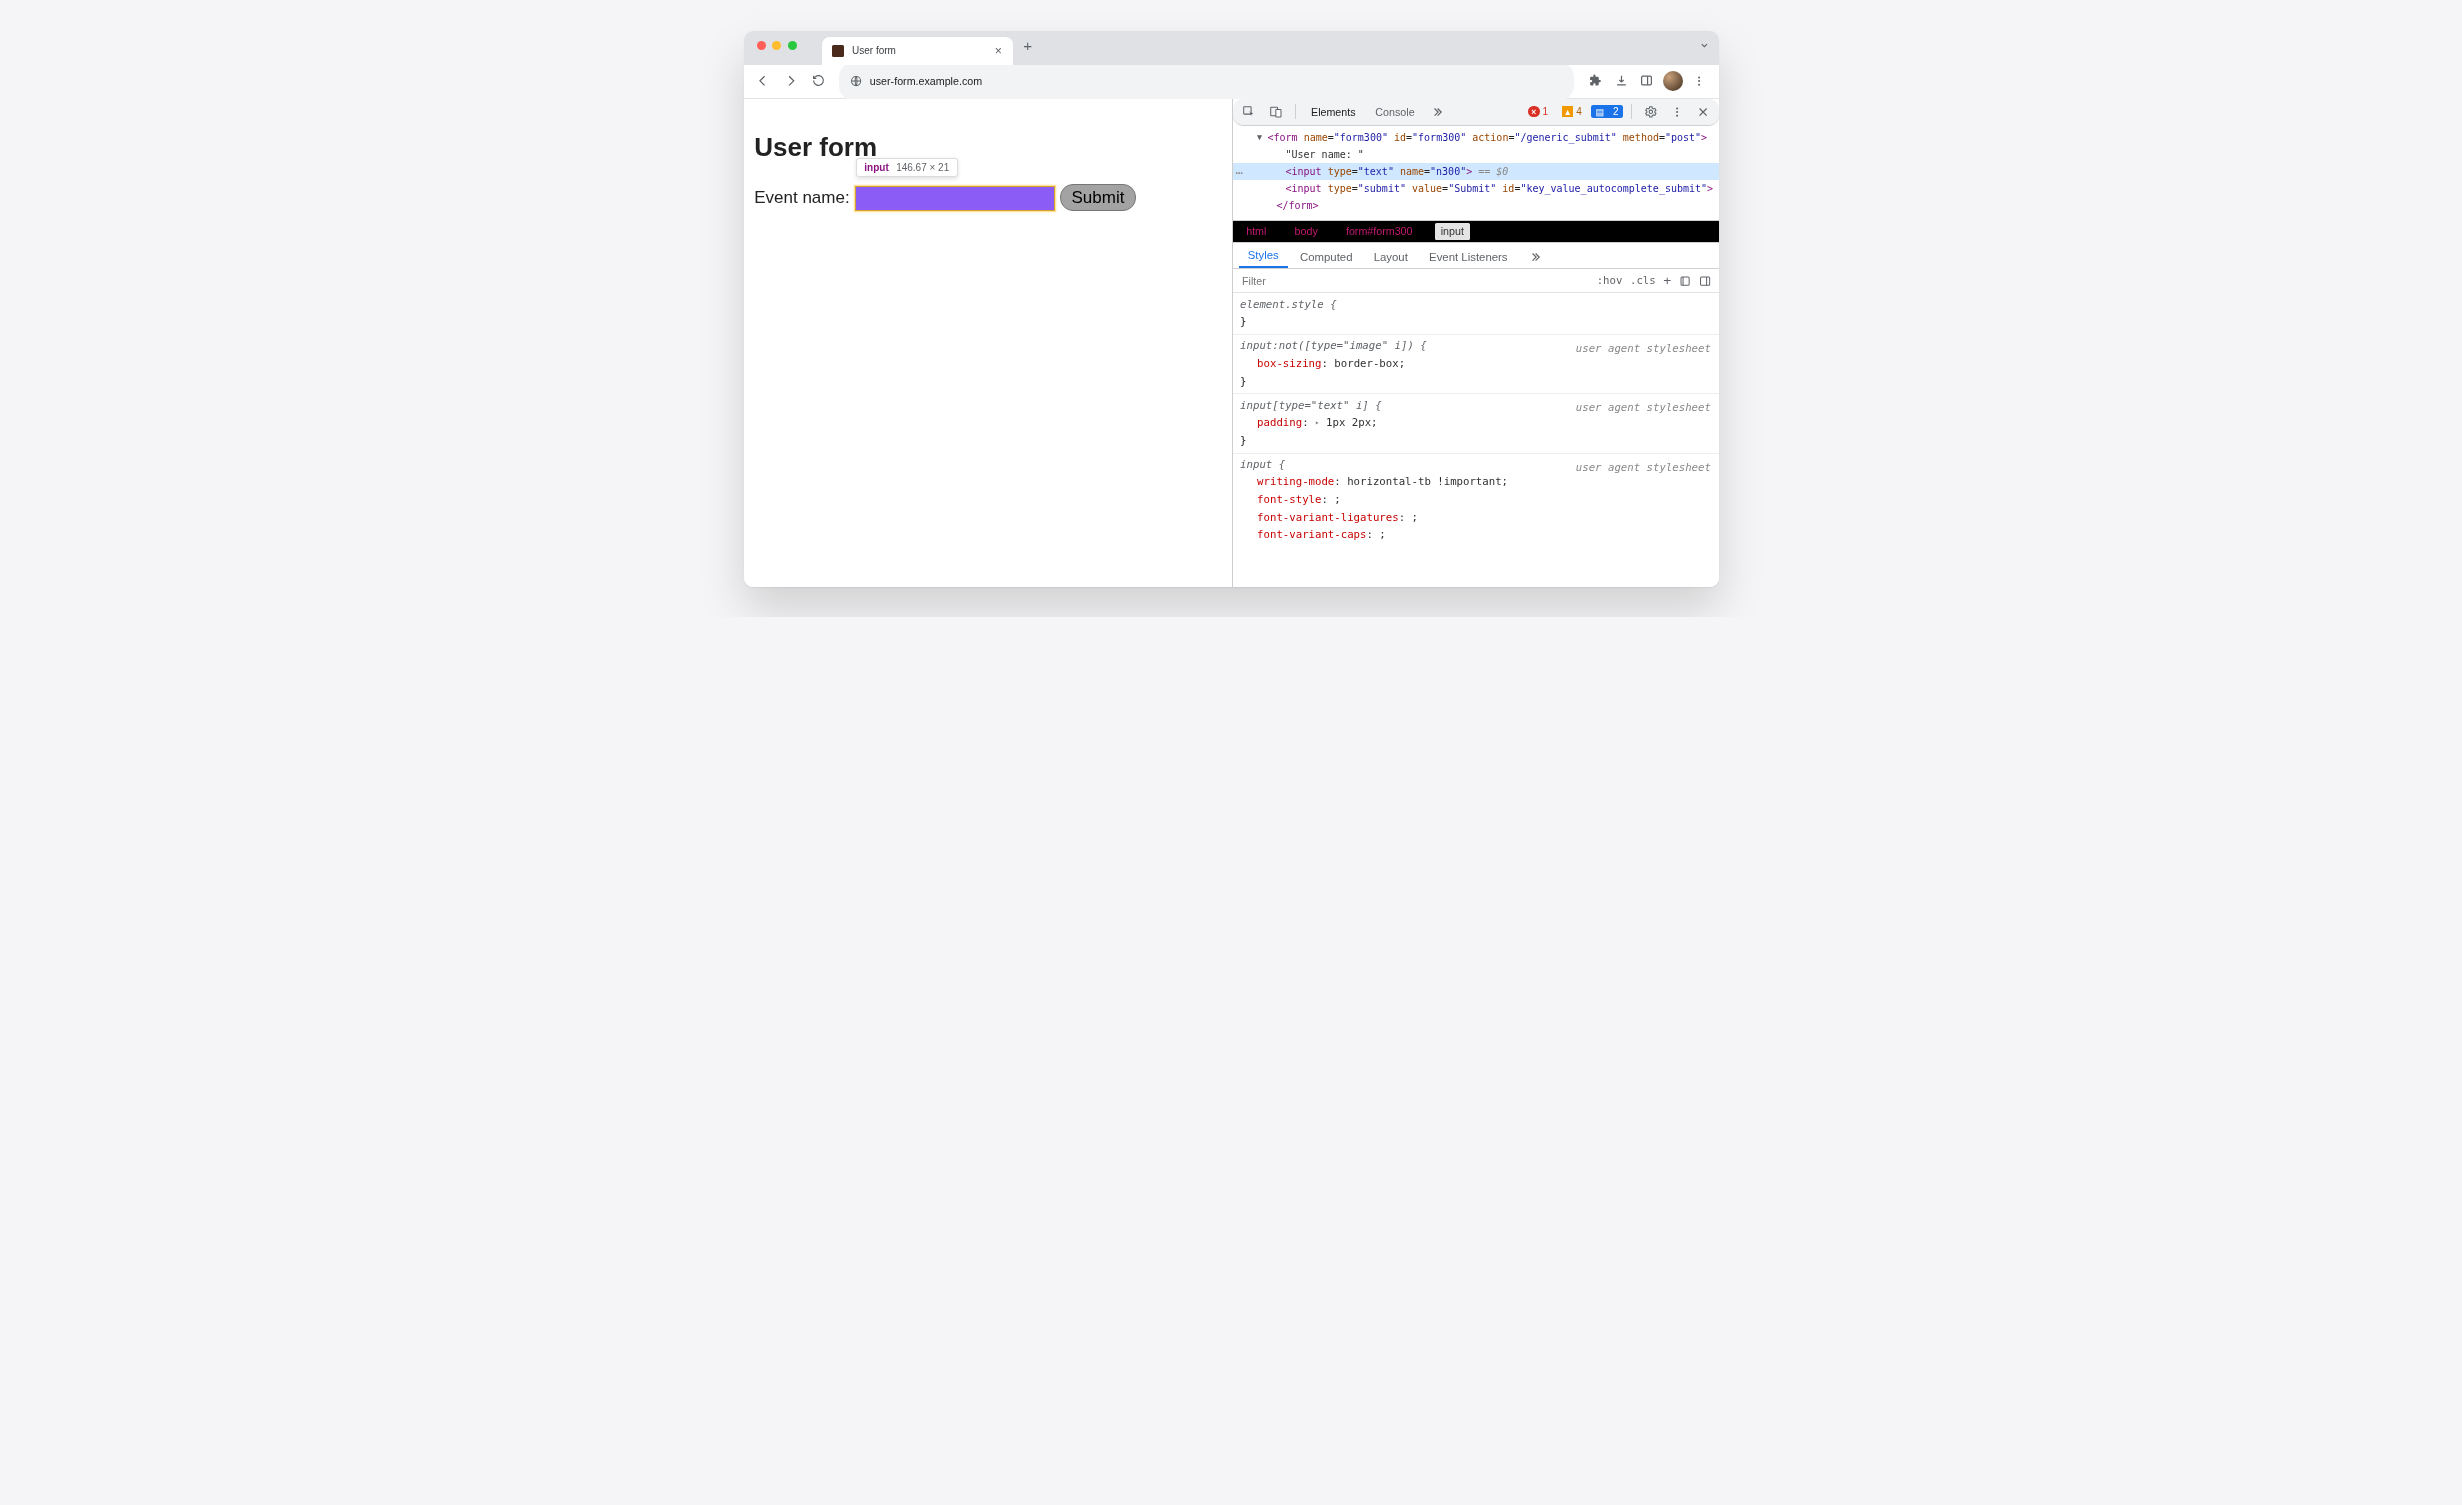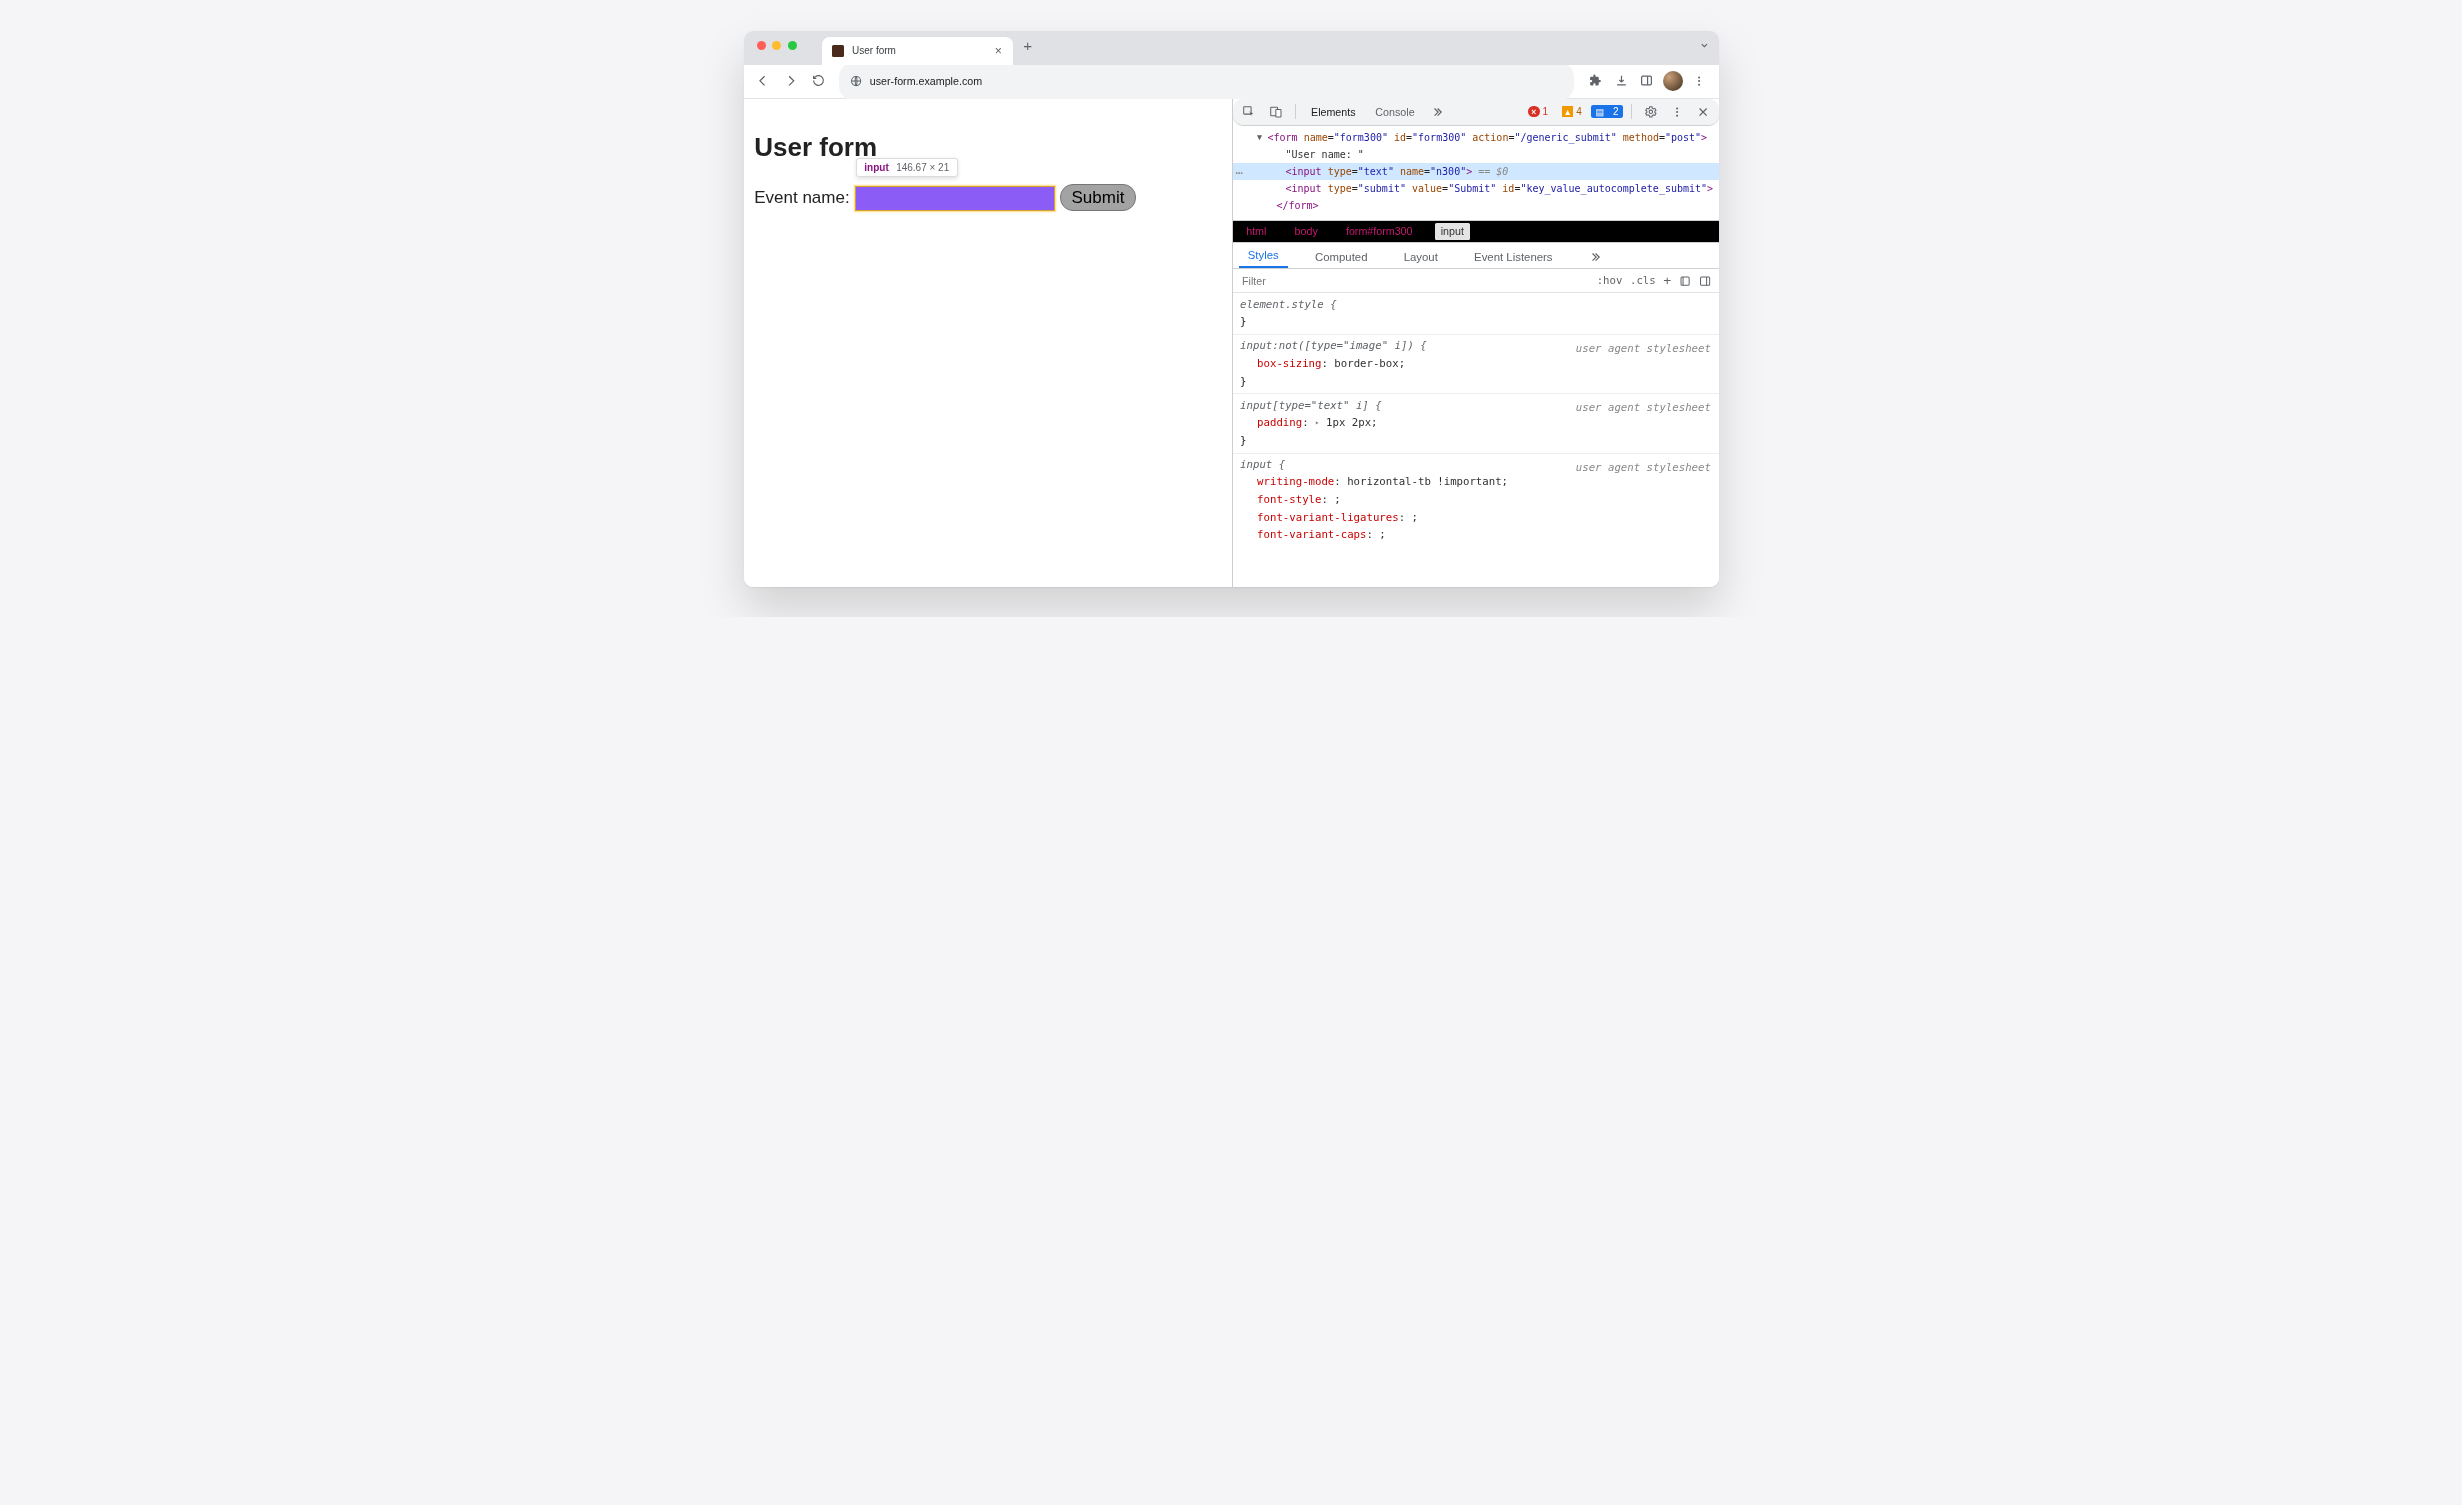--- a/index.html
+++ b/index.html
@@ -138,21 +138,21 @@
   
   .crumb{
     border-top:0.8px solid #d0d0d0;border-bottom:0.8px solid #d0d0d0;
     background:#000000;padding:0 7.6px;height:23px;
     display:flex;align-items:center;gap:16px;font-size:10.7px;
     font-family:-apple-system,Arial,sans-serif;
   }
   .crumb span{color:#c41a70;padding:2.3px 6.1px;cursor:pointer;}
   .crumb span.cur{background:#e4e4e4;color:#303030;border-radius:1.5px;}
   
-  .subtabs{height:26px;border-bottom:0.8px solid #d0d0d0;display:flex;align-items:flex-end;padding:0 6.1px;gap:18px;font-size:11.4px;}
+  .subtabs{height:26px;border-bottom:0.8px solid #d0d0d0;display:flex;align-items:flex-end;padding:0 6.1px;gap:3px;font-size:11.4px;}
   .subtabs .st{padding:4.6px 9.1px;color:#5f6368;cursor:pointer;}
   .subtabs .st.active{color:#1a73e8;border-bottom:2.3px solid #1a73e8;font-weight:500;}
   
   .frow{height:24.4px;display:flex;align-items:center;border-bottom:0.8px solid #e3e3e3;font-size:10.7px;padding:0 7.6px;gap:7.6px;color:#5f6368;}
   .frow input{border:none;outline:none;flex:1;font-size:10.7px;background:transparent;}
   .frow .mono{font-family:Menlo,Consolas,monospace;}
   .frow .ic{cursor:pointer;}
   
   .stylespane{flex:1;overflow:hidden;font-family:Menlo,Consolas,monospace;font-size:10.7px;line-height:1.65;}
   .rule{border-bottom:0.8px solid #eee;padding:2.3px 7.6px 3px 7.6px;position:relative;}

